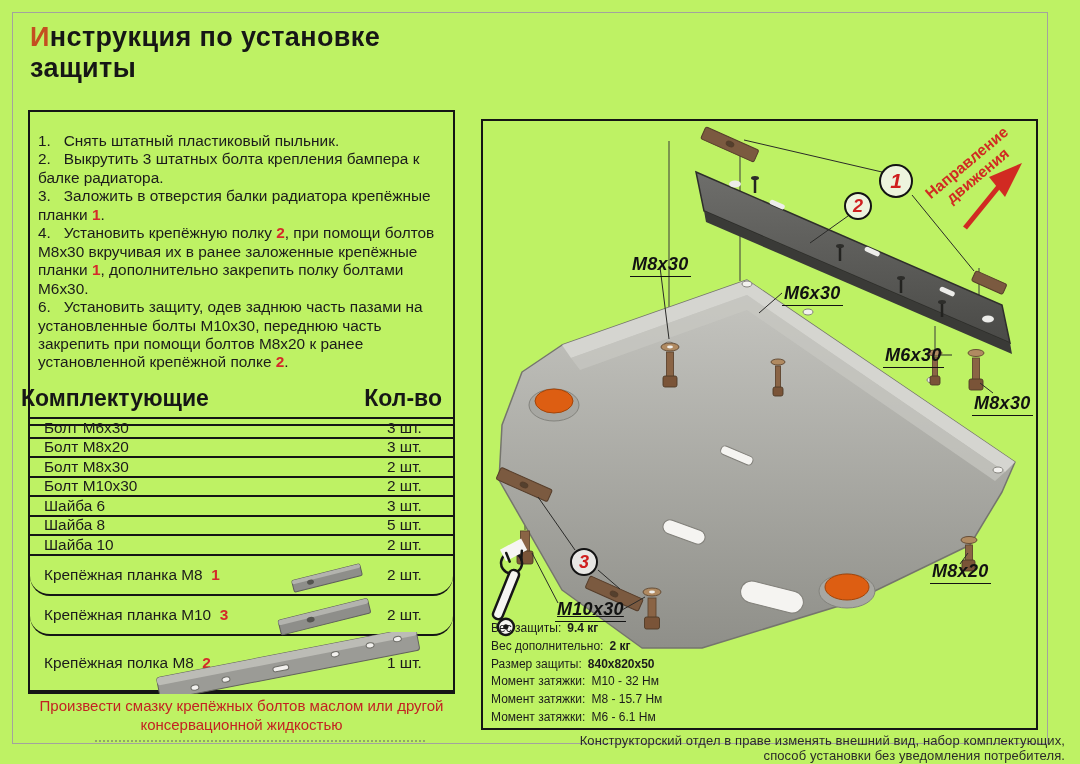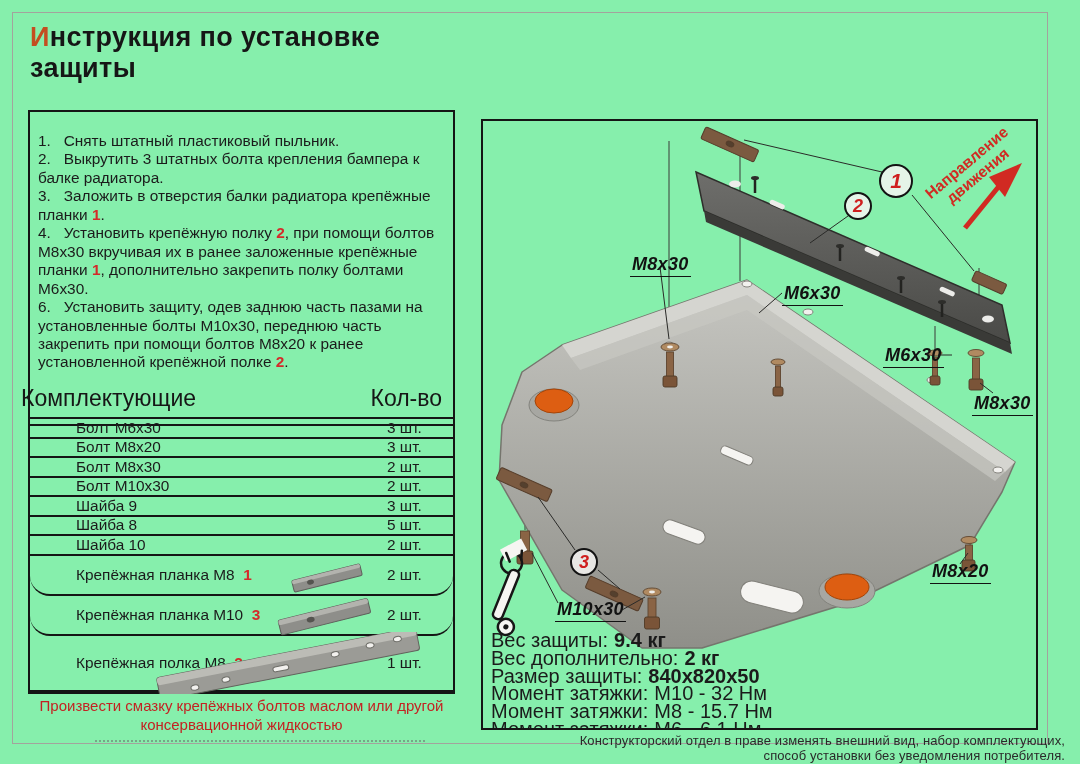--- a/index.html
+++ b/index.html
@@ -1,43 +1,43 @@
 <!DOCTYPE html>
 <html><head>
 <meta charset="utf-8">
 <style>
   * { margin:0; padding:0; box-sizing:border-box; }
   html,body { background:#ffffff; }
   .page {
     position:relative; width:1080px; height:764px; overflow:hidden;
-    background:#86efac; color:#1b1b1b;
+    background:#bef264; color:#1b1b1b;
     font-family:"Liberation Sans", sans-serif;
   }
   .abs { position:absolute; }
   .frame {
     position:absolute; left:12px; top:12px; width:1036px; height:732px;
     border:1px solid #a3a39d; pointer-events:none;
   }
 
   
   .title { left:30px; top:22px; width:440px; font-size:27px; letter-spacing:.4px; color:#161616; }
   .title .accent { color:#c44e20; }
   .instructions {
     left:28px; top:62px; width:427px; height:316px;
     border:2px solid #151515; padding:20px 10px 0 8px;
     font-size:15.4px; line-height:18.45px;margin-top:48px;
   }
   .instructions p { white-space:pre-wrap; }
   .rn { color:#d42a2a; font-weight:700; }
 
   .parts-header { left:21px; top:385px; width:421px; display:flex; justify-content:space-between;
-    font-size:23px; font-weight:400; color:#161616; }
+    font-size:23px; font-weight:700; color:#161616; }
   .parts-table { left:28px; top:417px; width:427px; border:2px solid #151515; }
   .prow { display:flex; align-items:center; border-bottom:2px solid #151515; height:19.5px;
-    font-size:15.4px;padding-left:32px; }
+    font-size:15.4px; }
   .prow:last-child { border-bottom:none; }
   .prow .pname { flex:1; padding-left:14px; white-space:nowrap; }
   .prow .pqty { width:66px; flex:none; }
   .prow.h40 { height:40px;border-radius:20px; }
   .prow.h56 { height:56px; }
   .part-img { position:absolute; pointer-events:none; }
 
   .grease-note { left:28px; top:696px; width:427px; text-align:center;
     color:#c32222; font-size:15px; line-height:19px; }
   .clipped-line { left:95px; top:740px; width:330px; height:0;
@@ -60,21 +60,21 @@
     color:#cf1f1f; font-weight:700; font-style:italic; display:flex;
     align-items:center; justify-content:center; background:rgba(246,245,242,.85); }
   .c1 { left:396px; top:43px; width:34px; height:34px; font-size:21px; }
   .c2 { left:361px; top:71px; width:28px; height:28px; font-size:18px; }
   .c3 { left:87px;  top:427px; width:28px; height:28px; font-size:18px; }
 
   .direction { position:absolute; left:399px; top:31px; width:180px; text-align:center;
     color:#d12a22; font-weight:700; font-size:15.5px; line-height:17px;
     transform:rotate(-40deg); }
 
-  .specs { position:absolute; left:8px; top:499px; width:330px; font-size:20px; line-height:17.8px;margin-top:12px; }
+  .specs { position:absolute; left:8px; top:499px; width:330px; font-size:12px; line-height:17.8px; }
   .specs .srow { white-space:pre-wrap; }
   .specs .sval { margin-left:6px; }
   .specs .strong .sval { font-weight:700; }
 
   .footer-note { left:560px; top:733px; width:505px; text-align:right;
     font-size:13px; color:#2a2a2a; letter-spacing:.1px; }
 </style>
 </head>
 <body>
 
@@ -107,21 +107,21 @@
       </div>
     <div class="prow">
         <span class="pname">Болт М8х30</span>
         <span class="pqty">2 шт.</span>
       </div>
     <div class="prow">
         <span class="pname">Болт М10х30</span>
         <span class="pqty">2 шт.</span>
       </div>
     <div class="prow">
-        <span class="pname">Шайба 9</span>
+        <span class="pname">Шайба 6</span>
         <span class="pqty">3 шт.</span>
       </div>
     <div class="prow">
         <span class="pname">Шайба 8</span>
         <span class="pqty">5 шт.</span>
       </div>
     <div class="prow">
         <span class="pname">Шайба 10</span>
         <span class="pqty">2 шт.</span>
       </div>
@@ -334,21 +334,21 @@
     <div class="direction">
       <div>Направление</div>
       <div>движения</div>
     </div>
 
     <div class="bolt-label" style="left:147px; top:133px;">M8x30</div>
     <div class="bolt-label" style="left:299px; top:162px;">M6x30</div>
     <div class="bolt-label" style="left:400px; top:224px;">M6x30</div>
     <div class="bolt-label" style="left:489px; top:272px;">M8x30</div>
     <div class="bolt-label" style="left:447px; top:440px;">M8x20</div>
-    <div class="bolt-label" style="left:72px;  top:478px;">M10x30</div>
+    <div class="bolt-label" style="left:72px;  top:478px;text-decoration:underline;">M10x30</div>
 
     <div class="specs">
       <div class="srow strong"><span>Вес защиты:</span><span class="sval">9.4 кг</span></div>
       <div class="srow strong"><span>Вес дополнительно:</span><span class="sval">2 кг</span></div>
       <div class="srow strong"><span>Размер защиты:</span><span class="sval">840х820х50</span></div>
       <div class="srow"><span>Момент затяжки:</span><span class="sval">М10 - 32 Нм</span></div>
       <div class="srow"><span>Момент затяжки:</span><span class="sval">М8 - 15.7 Нм</span></div>
       <div class="srow"><span>Момент затяжки:</span><span class="sval">М6 - 6.1 Нм</span></div>
     </div>
   </div>

